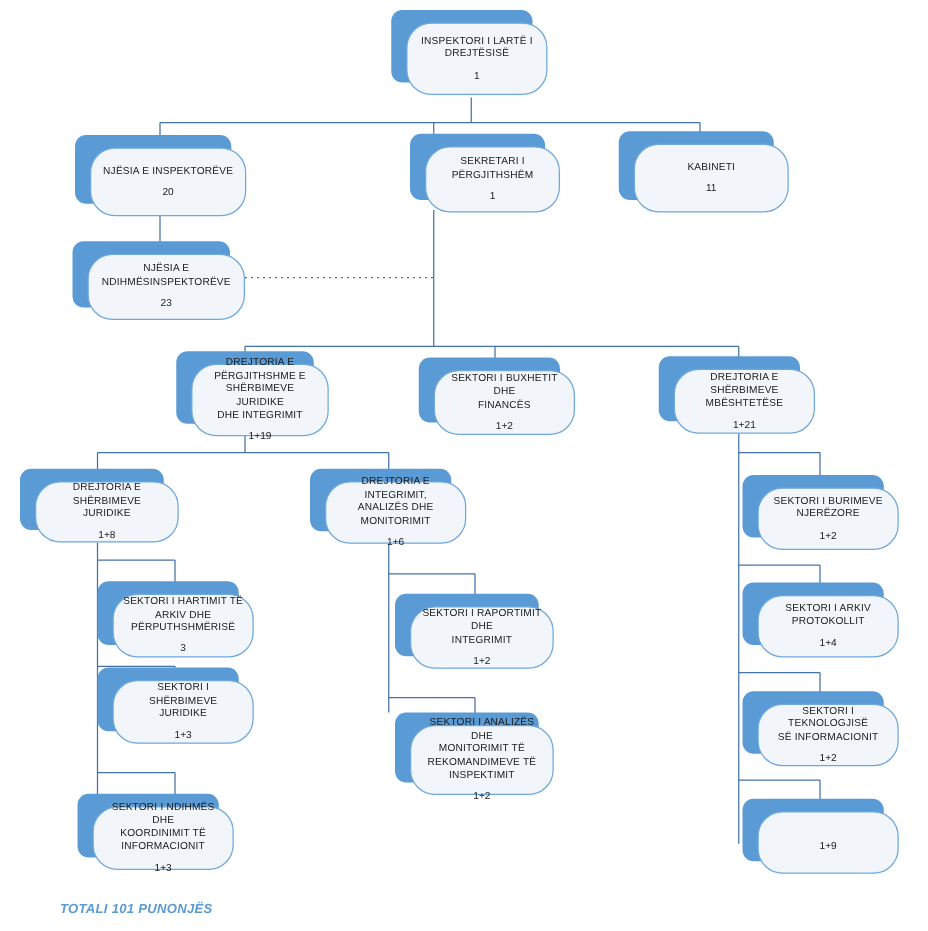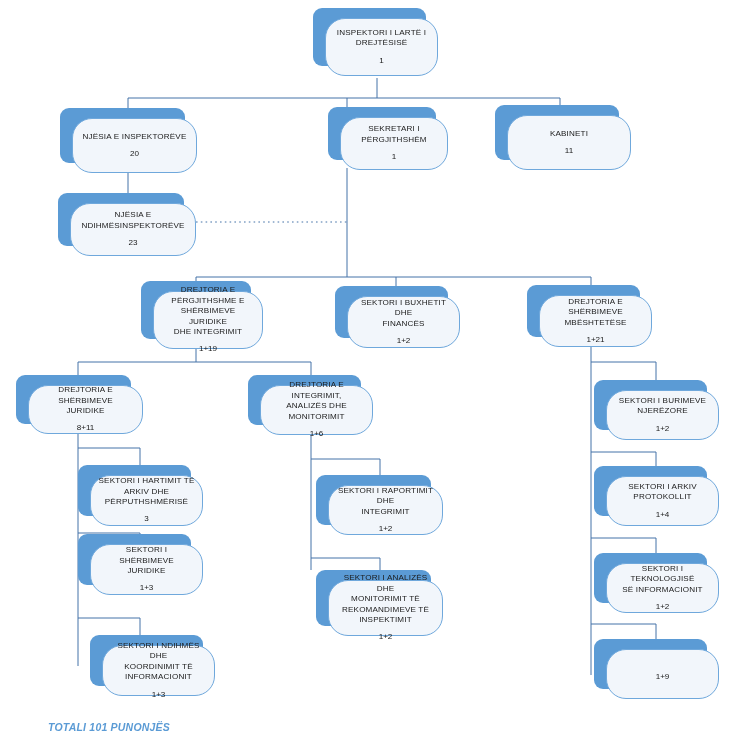--- a/index.html
+++ b/index.html
@@ -204,21 +204,21 @@
 MBËSHTETËSE</div>
       <div class="count">1+21</div>
     </div>
   </div>
 
   <div class="node" style="left:16px; top:375px; width:115px; height:49px;">
     <div class="plate"></div>
     <div class="card">
       <div class="title">DREJTORIA E SHËRBIMEVE
 JURIDIKE</div>
-      <div class="count">8+11</div>
+      <div class="count">1+8</div>
     </div>
   </div>
 
   <div class="node" style="left:248px; top:375px; width:113px; height:50px;">
     <div class="plate"></div>
     <div class="card">
       <div class="title">DREJTORIA E INTEGRIMIT,
 ANALIZËS DHE
 MONITORIMIT</div>
       <div class="count">1+6</div>
@@ -237,21 +237,21 @@
 
   <div class="node" style="left:78px; top:534px; width:113px; height:51px;">
     <div class="plate"></div>
     <div class="card">
       <div class="title">SEKTORI I SHËRBIMEVE
 JURIDIKE</div>
       <div class="count">1+3</div>
     </div>
   </div>
 
-  <div class="node" style="left:90px; top:635px; width:113px; height:51px;padding-left:16px;">
+  <div class="node" style="left:62px; top:635px; width:113px; height:51px;padding-left:16px;">
     <div class="plate"></div>
     <div class="card">
       <div class="title">SEKTORI I NDIHMËS DHE
 KOORDINIMIT TË
 INFORMACIONIT</div>
       <div class="count">1+3</div>
     </div>
   </div>
 
   <div class="node" style="left:316px; top:475px; width:115px; height:50px;">

